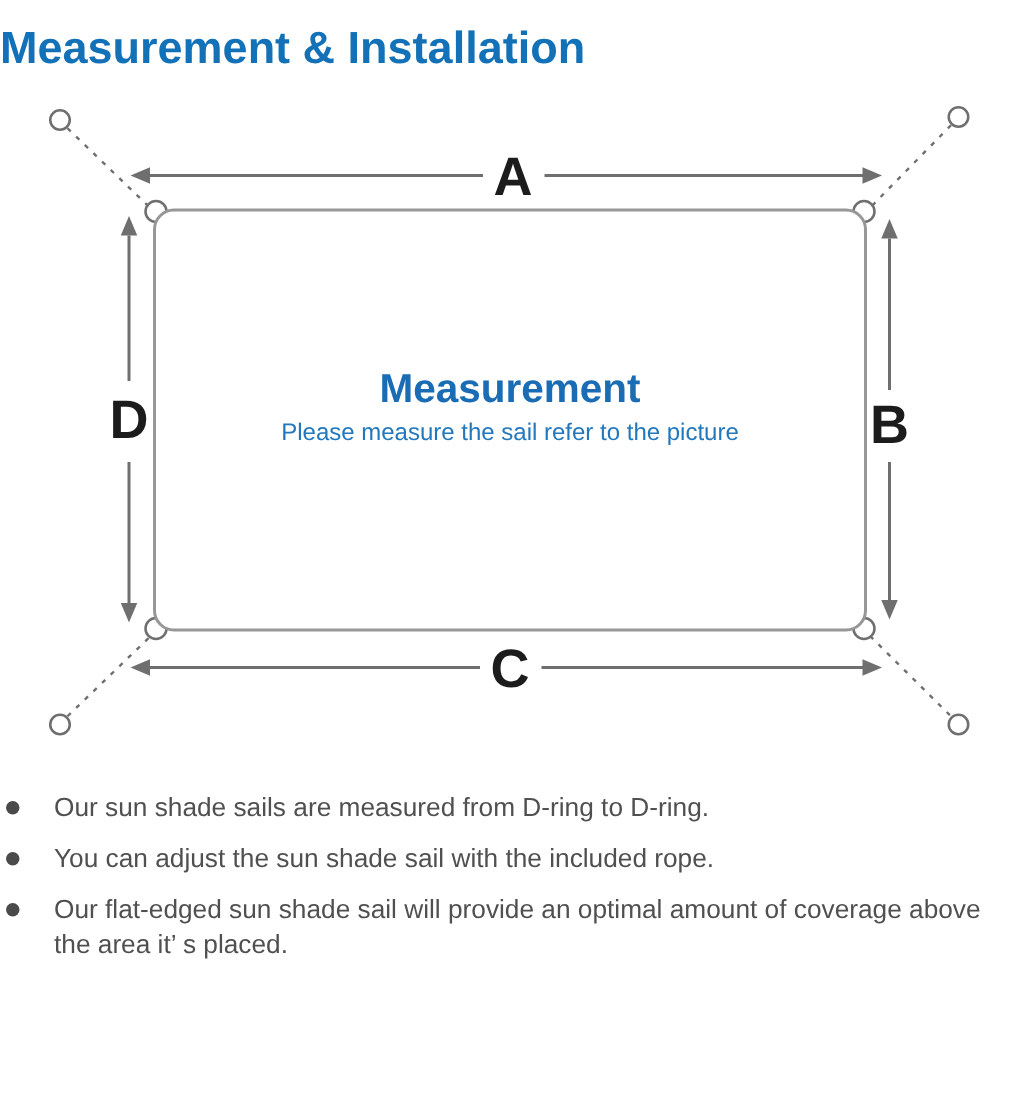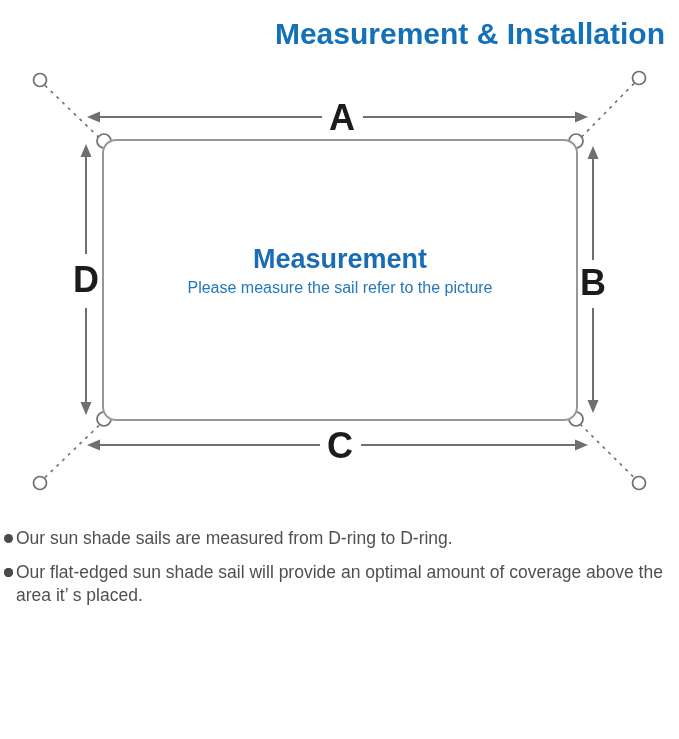--- a/index.html
+++ b/index.html
@@ -5,23 +5,23 @@
   html, body { margin: 0; padding: 0; background: #ffffff; }
   body { width: 679px; height: 739px; font-family: "Liberation Sans", sans-serif; }
   .page {
     position: relative;
     width: 679px;
     height: 739px;
     background: #ffffff;
     overflow: hidden;
   }
   .page-title {
-    margin: 14px;
-    padding-top: 3px;
-    text-align: right;
+    margin: 0;
+    padding-top: 16px;
+    text-align: left;
     font-size: 30px;
     font-weight: 700;
     color: #1371b7;
     letter-spacing: 0px;
   }
   .diagram-svg {
     position: absolute;
     top: 40px;
     left: 0;
     width: 679px;
@@ -55,21 +55,21 @@
     position: absolute;
     top: 527px;
     left: 0;
     right: 0;
     margin: 0;
     padding: 0 6px 0 0;
     list-style: none;
   }
   .note-item {
     position: relative;
-    padding-left: 16px;
+    padding-left: 36px;
     margin-bottom: 11px;
     font-size: 17.5px;
     line-height: 23px;
     color: #505050;
   }
   .note-bullet {
     position: absolute;
     left: 4px;
     top: 7px;
     width: 9px;
@@ -132,20 +132,21 @@
     <text class="center-subheading" x="340" y="253" fill="#2278bd">Please measure the sail refer to the picture</text>
   </svg>
 
   <ul class="notes">
     <li class="note-item">
       <span class="note-bullet"></span>
       <span>Our sun shade sails are measured from D-ring to D-ring.</span>
     </li>
     <li class="note-item">
       <span class="note-bullet"></span>
+      <span>You can adjust the sun shade sail with the included rope.</span>
     </li>
     <li class="note-item">
       <span class="note-bullet"></span>
       <span>Our flat-edged sun shade sail will provide an optimal amount of coverage above the area it’ s placed.</span>
     </li>
   </ul>
 
 </div>
 
 </body></html>

